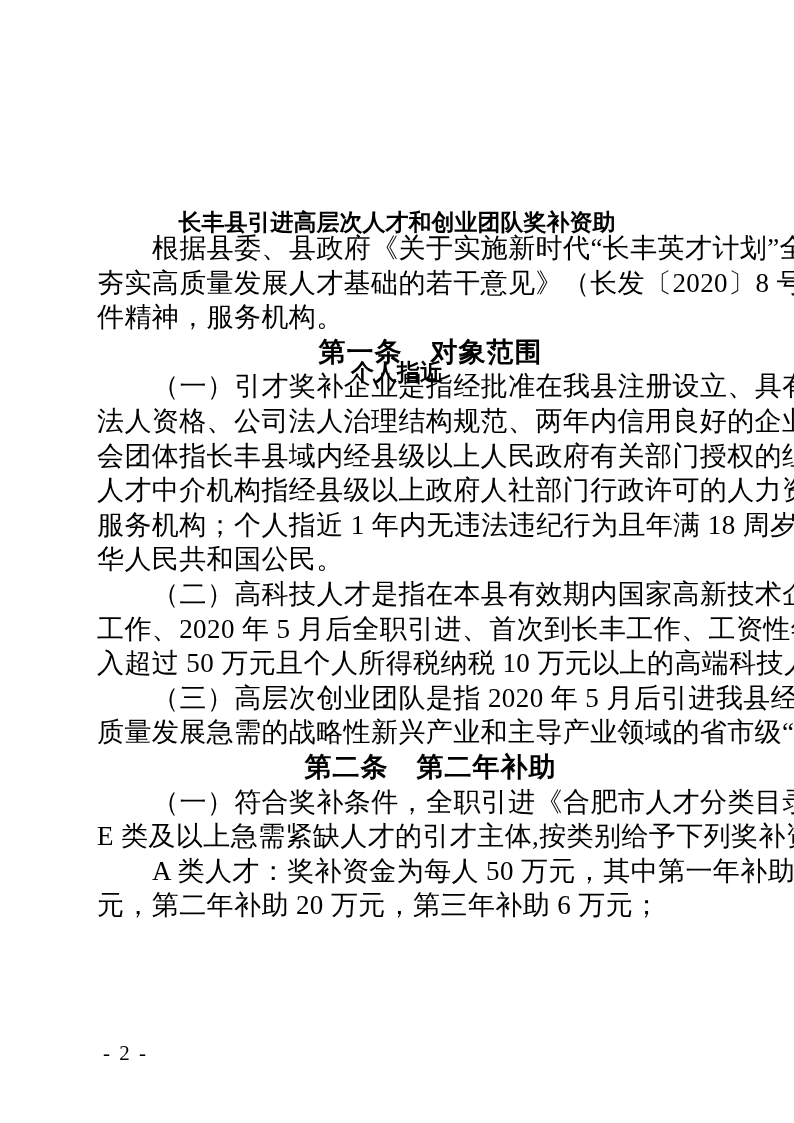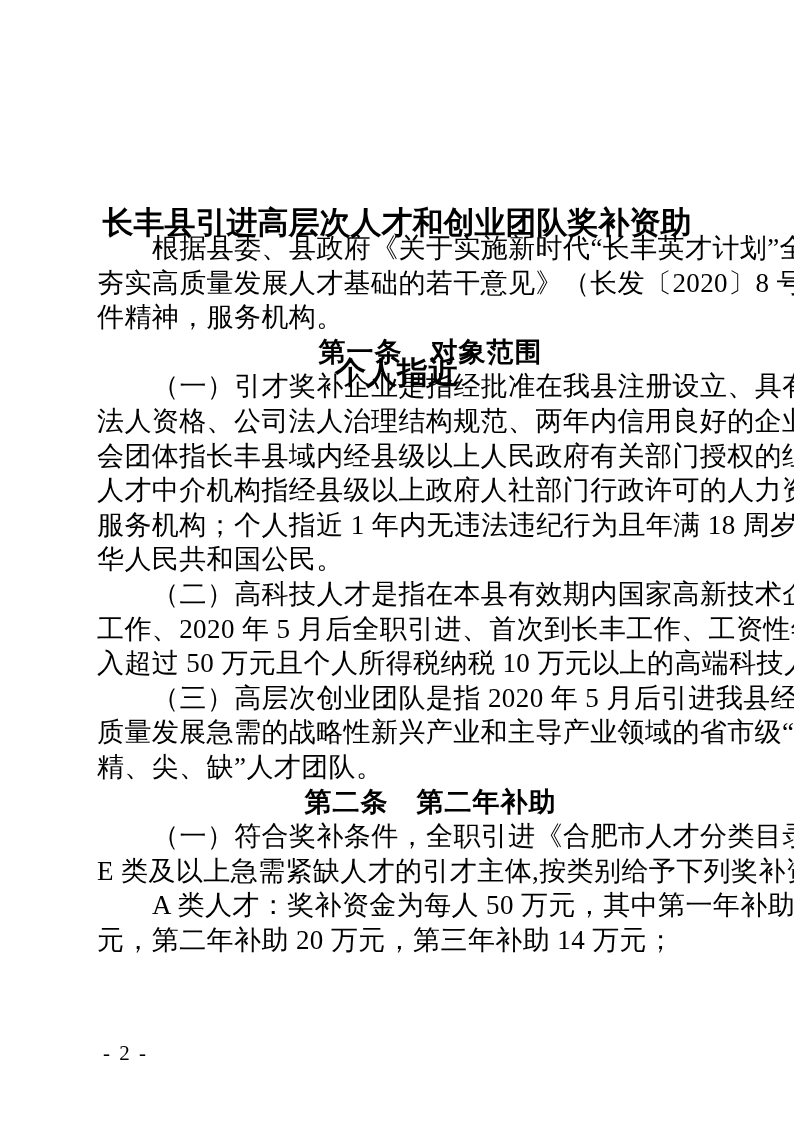--- a/index.html
+++ b/index.html
@@ -17,21 +17,21 @@
     color: #000000;
   }
   .title-block {
     position: absolute;
     top: 98px;
     left: 0;
     right: 0;
     text-align: center;
     font-family: "Liberation Serif", "DejaVu Serif", serif;
     font-weight: bold;
-    font-size: 31px;
+    font-size: 23px;
     line-height: 50px;
     letter-spacing: 0px;
     white-space: pre;
   }
   .body-block {
     position: absolute;
     top: 231px;
     left: 97px;
     width: 612px;
     font-family: "Liberation Serif", "DejaVu Serif", serif;
@@ -82,23 +82,22 @@
     <div class="ln">法人资格、公司法人治理结构规范、两年内信用良好的企业；社</div>
     <div class="ln">会团体指长丰县域内经县级以上人民政府有关部门授权的组织；</div>
     <div class="ln">人才中介机构指经县级以上政府人社部门行政许可的人力资源</div>
     <div class="ln">服务机构；个人指近 1 年内无违法违纪行为且年满 18 周岁的中</div>
     <div class="ln">华人民共和国公民。</div>
     <div class="ln indent">（二）高科技人才是指在本县有效期内国家高新技术企业</div>
     <div class="ln">工作、2020 年 5 月后全职引进、首次到长丰工作、工资性年收</div>
     <div class="ln">入超过 50 万元且个人所得税纳税 10 万元以上的高端科技人才。</div>
     <div class="ln indent">（三）高层次创业团队是指 2020 年 5 月后引进我县经济高</div>
     <div class="ln">质量发展急需的战略性新兴产业和主导产业领域的省市级“高、</div>
-    <div class="ln">精、尖、缺”人才团队。</div>
     <div class="ln indent heading">第二条　第二年补助</div>
     <div class="ln indent">（一）符合奖补条件，全职引进《合肥市人才分类目录》中</div>
     <div class="ln">E 类及以上急需紧缺人才的引才主体,按类别给予下列奖补资助:</div>
     <div class="ln indent">A 类人才：奖补资金为每人 50 万元，其中第一年补助 20 万</div>
-    <div class="ln">元，第二年补助 20 万元，第三年补助 14 万元；</div>
+    <div class="ln">元，第二年补助 20 万元，第三年补助 6 万元；</div>
   </div>
 
   <div class="footer">- 2 -</div>
 
 </div>
 
 </body></html>

